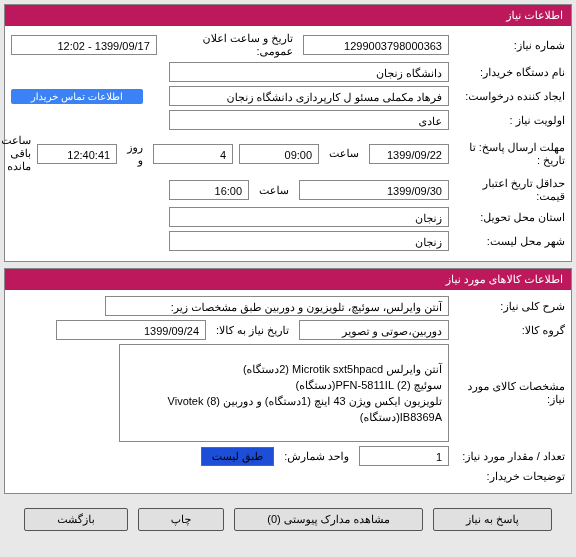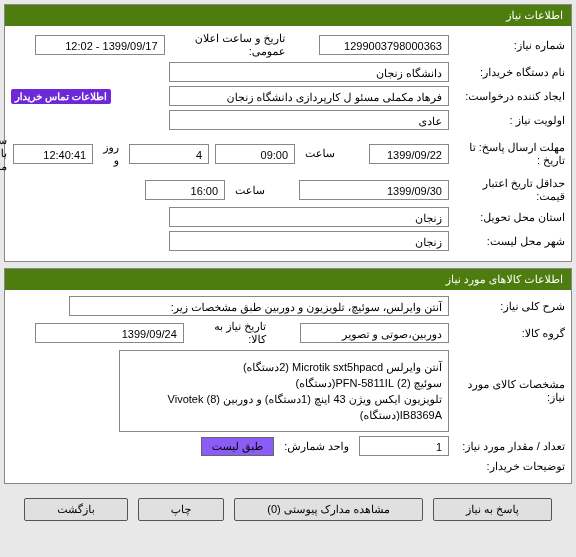--- a/index.html
+++ b/index.html
@@ -9,21 +9,21 @@
   background: #e8e8e8;
   direction: rtl;
   padding: 4px;
 }
 .panel {
   border: 1px solid #888;
   margin-bottom: 6px;
   background: #fff;
 }
 .panel-header {
-  background: #4d7c0f;
+  background: #be185d;
   color: #fff;
   padding: 4px 8px;
   font-size: 11px;
 }
 .panel-body {
   padding: 6px;
 }
 .row {
   display: flex;
   align-items: center;
@@ -44,49 +44,48 @@
 .field {
   background: #fff;
   border: 1px solid #888;
   padding: 2px 6px;
   height: 20px;
   line-height: 16px;
   font-size: 11px;
   min-width: 80px;
 }
 .field-wide { width: 280px; }
-.field-med { width: 150px; margin-left: 24px; }
+.field-med { width: 150px; }
 .field-sm { width: 90px; }
 .field-xs { width: 50px; }
 .field-time { width: 80px; }
 .inline-label {
   font-size: 11px;
   padding: 0 4px;
 }
 .link-tag {
-  background: #6d28d9;
+  background: #3b82f6;
   color: #fff;
-  padding: 2px 4px;
+  padding: 2px 20px;
   font-size: 10px;
   border-radius: 2px;
   cursor: pointer;
-  font-weight: bold;
 }
 .multiline {
   height: auto;
   min-height: 50px;
   line-height: 16px;
-  padding: 8px 6px;
+  padding: 16px 6px;
   white-space: pre-wrap;
 }
 .unit-box {
   border: 1px solid #666;
   padding: 2px 10px;
   font-size: 11px;
-  background: #8b5cf6;
+  background: #1d4ed8;
 }
 .button-row {
   display: flex;
   justify-content: center;
   gap: 10px;
   padding: 8px 0;
 }
 .btn {
   border: 1px solid #555;
   background: #e0e0e0;
@@ -162,21 +161,21 @@
 
   </div>
 </div>
 
 <div class="panel">
   <div class="panel-header">اطلاعات کالاهای مورد نیاز</div>
   <div class="panel-body">
 
     <div class="row">
       <div class="label label-wide">شرح کلی نیاز:</div>
-      <div class="field" style="width:380px">آنتن وایرلس، سوئیچ، تلویزیون و دوربین طبق مشخصات زیر:</div>
+      <div class="field" style="width:344px">آنتن وایرلس، سوئیچ، تلویزیون و دوربین طبق مشخصات زیر:</div>
     </div>
 
     <div class="row">
       <div class="label label-wide">گروه کالا:</div>
       <div class="field field-med">دوربین،صوتی و تصویر</div>
       <div class="inline-label">تاریخ نیاز به کالا:</div>
       <div class="field field-med">1399/09/24</div>
     </div>
 
     <div class="row" style="align-items:center">

